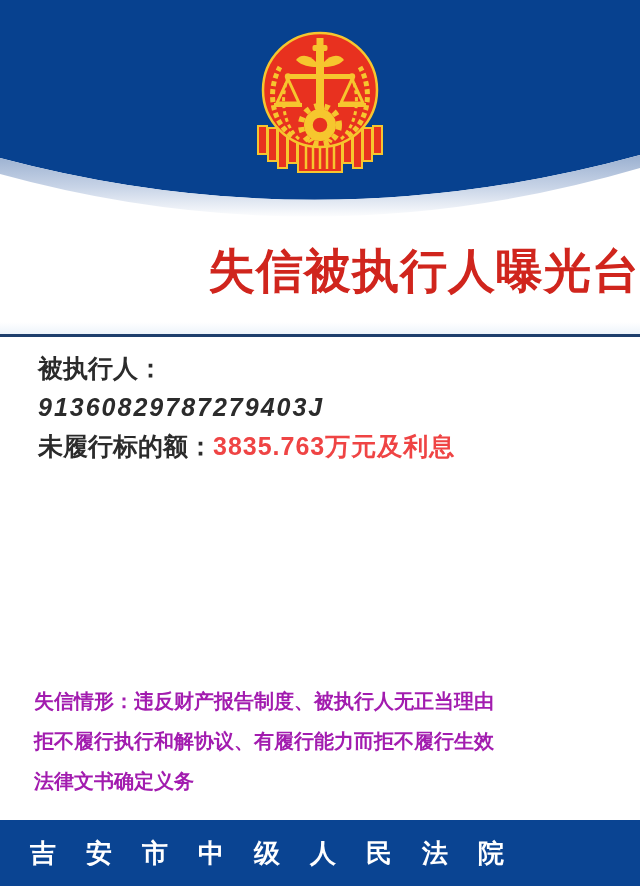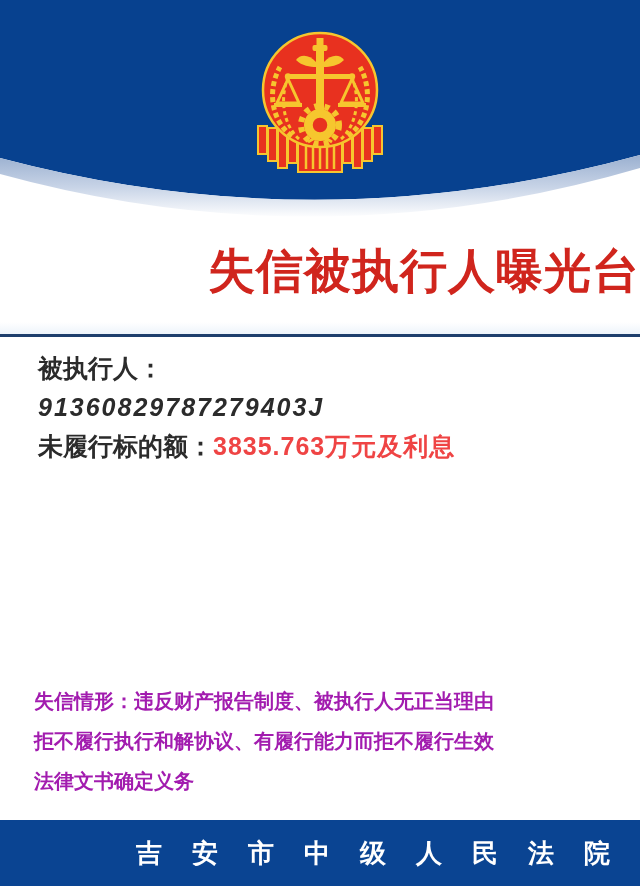--- a/index.html
+++ b/index.html
@@ -40,21 +40,21 @@
     position:absolute;top:681px;left:34px;width:580px;
     font-size:20px;line-height:40px;font-weight:bold;color:#a21caf;
   }
   .dishonesty .line{white-space:nowrap;}
   
   .footer{
     position:absolute;top:820px;left:0;width:640px;height:66px;
     background:#0a4492;
   }
   .footer .court{
-    width:100%;height:66px;line-height:66px;text-align:right;
+    width:100%;height:66px;line-height:66px;text-align:left;
     color:#ffffff;font-size:26px;font-weight:bold;
     letter-spacing:30px;padding-left:30px;box-sizing:border-box;
     white-space:nowrap;
   }
 </style>
 </head>
 <body>
 
 <div class="poster">
 

